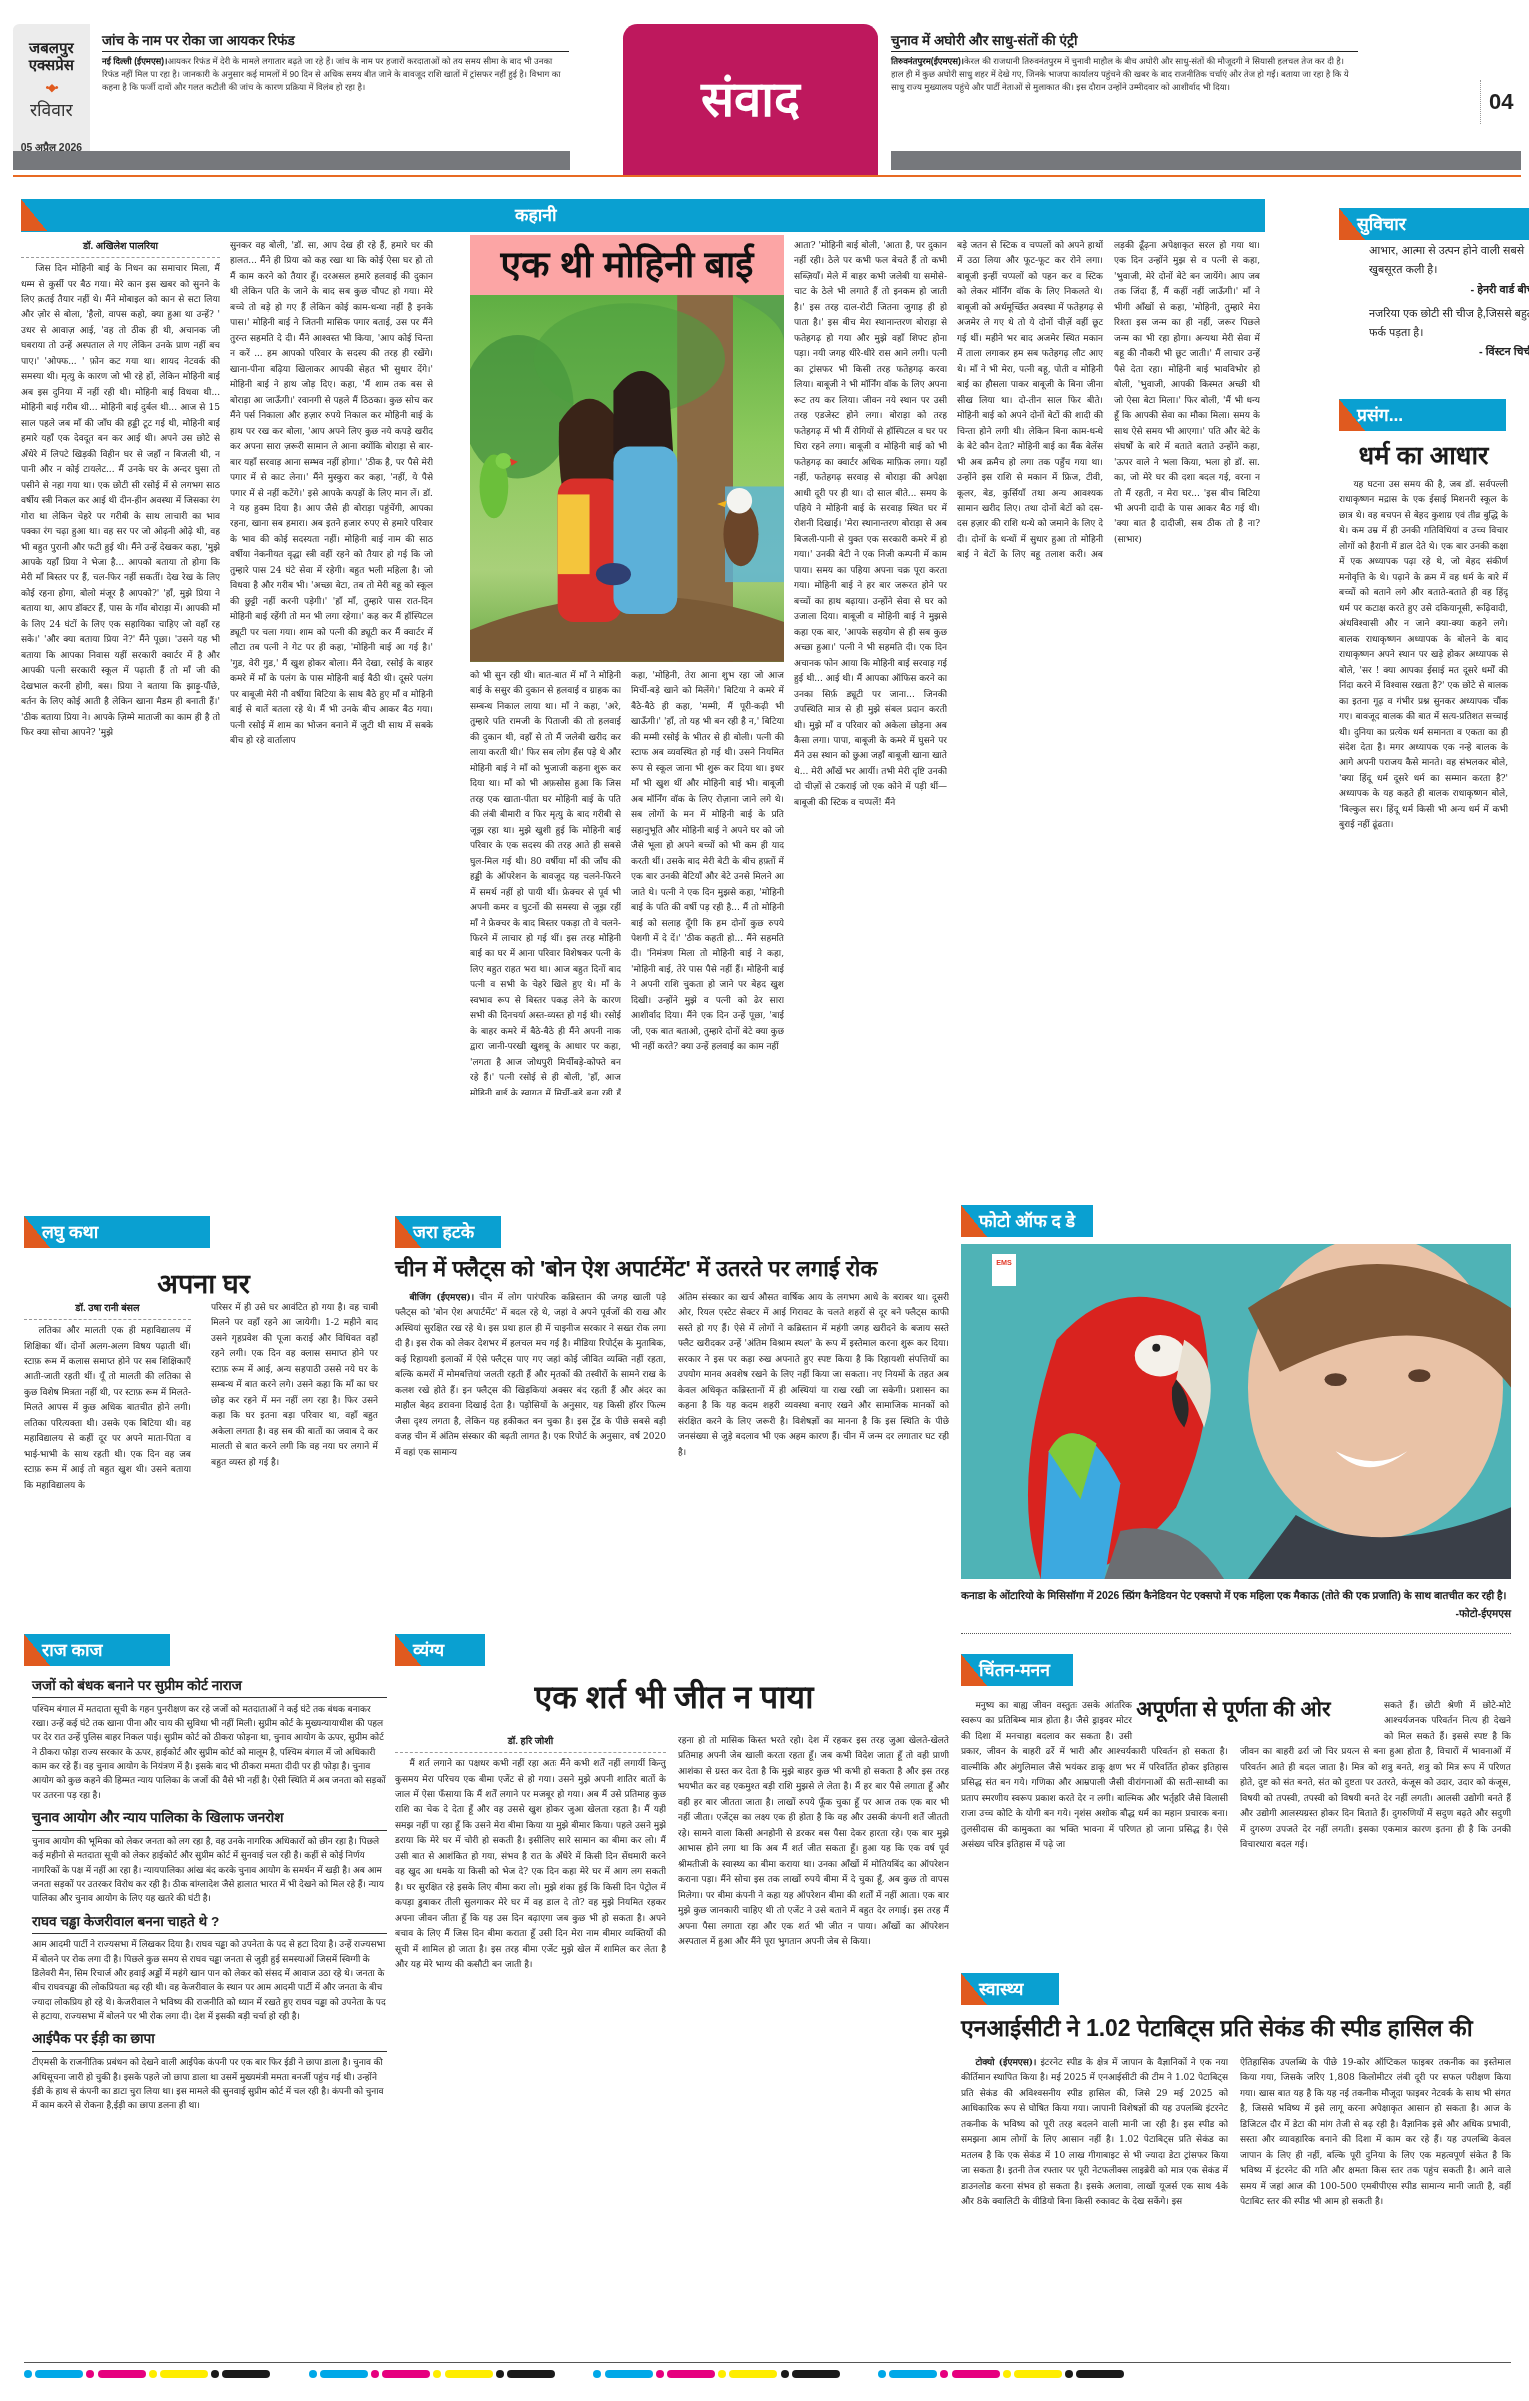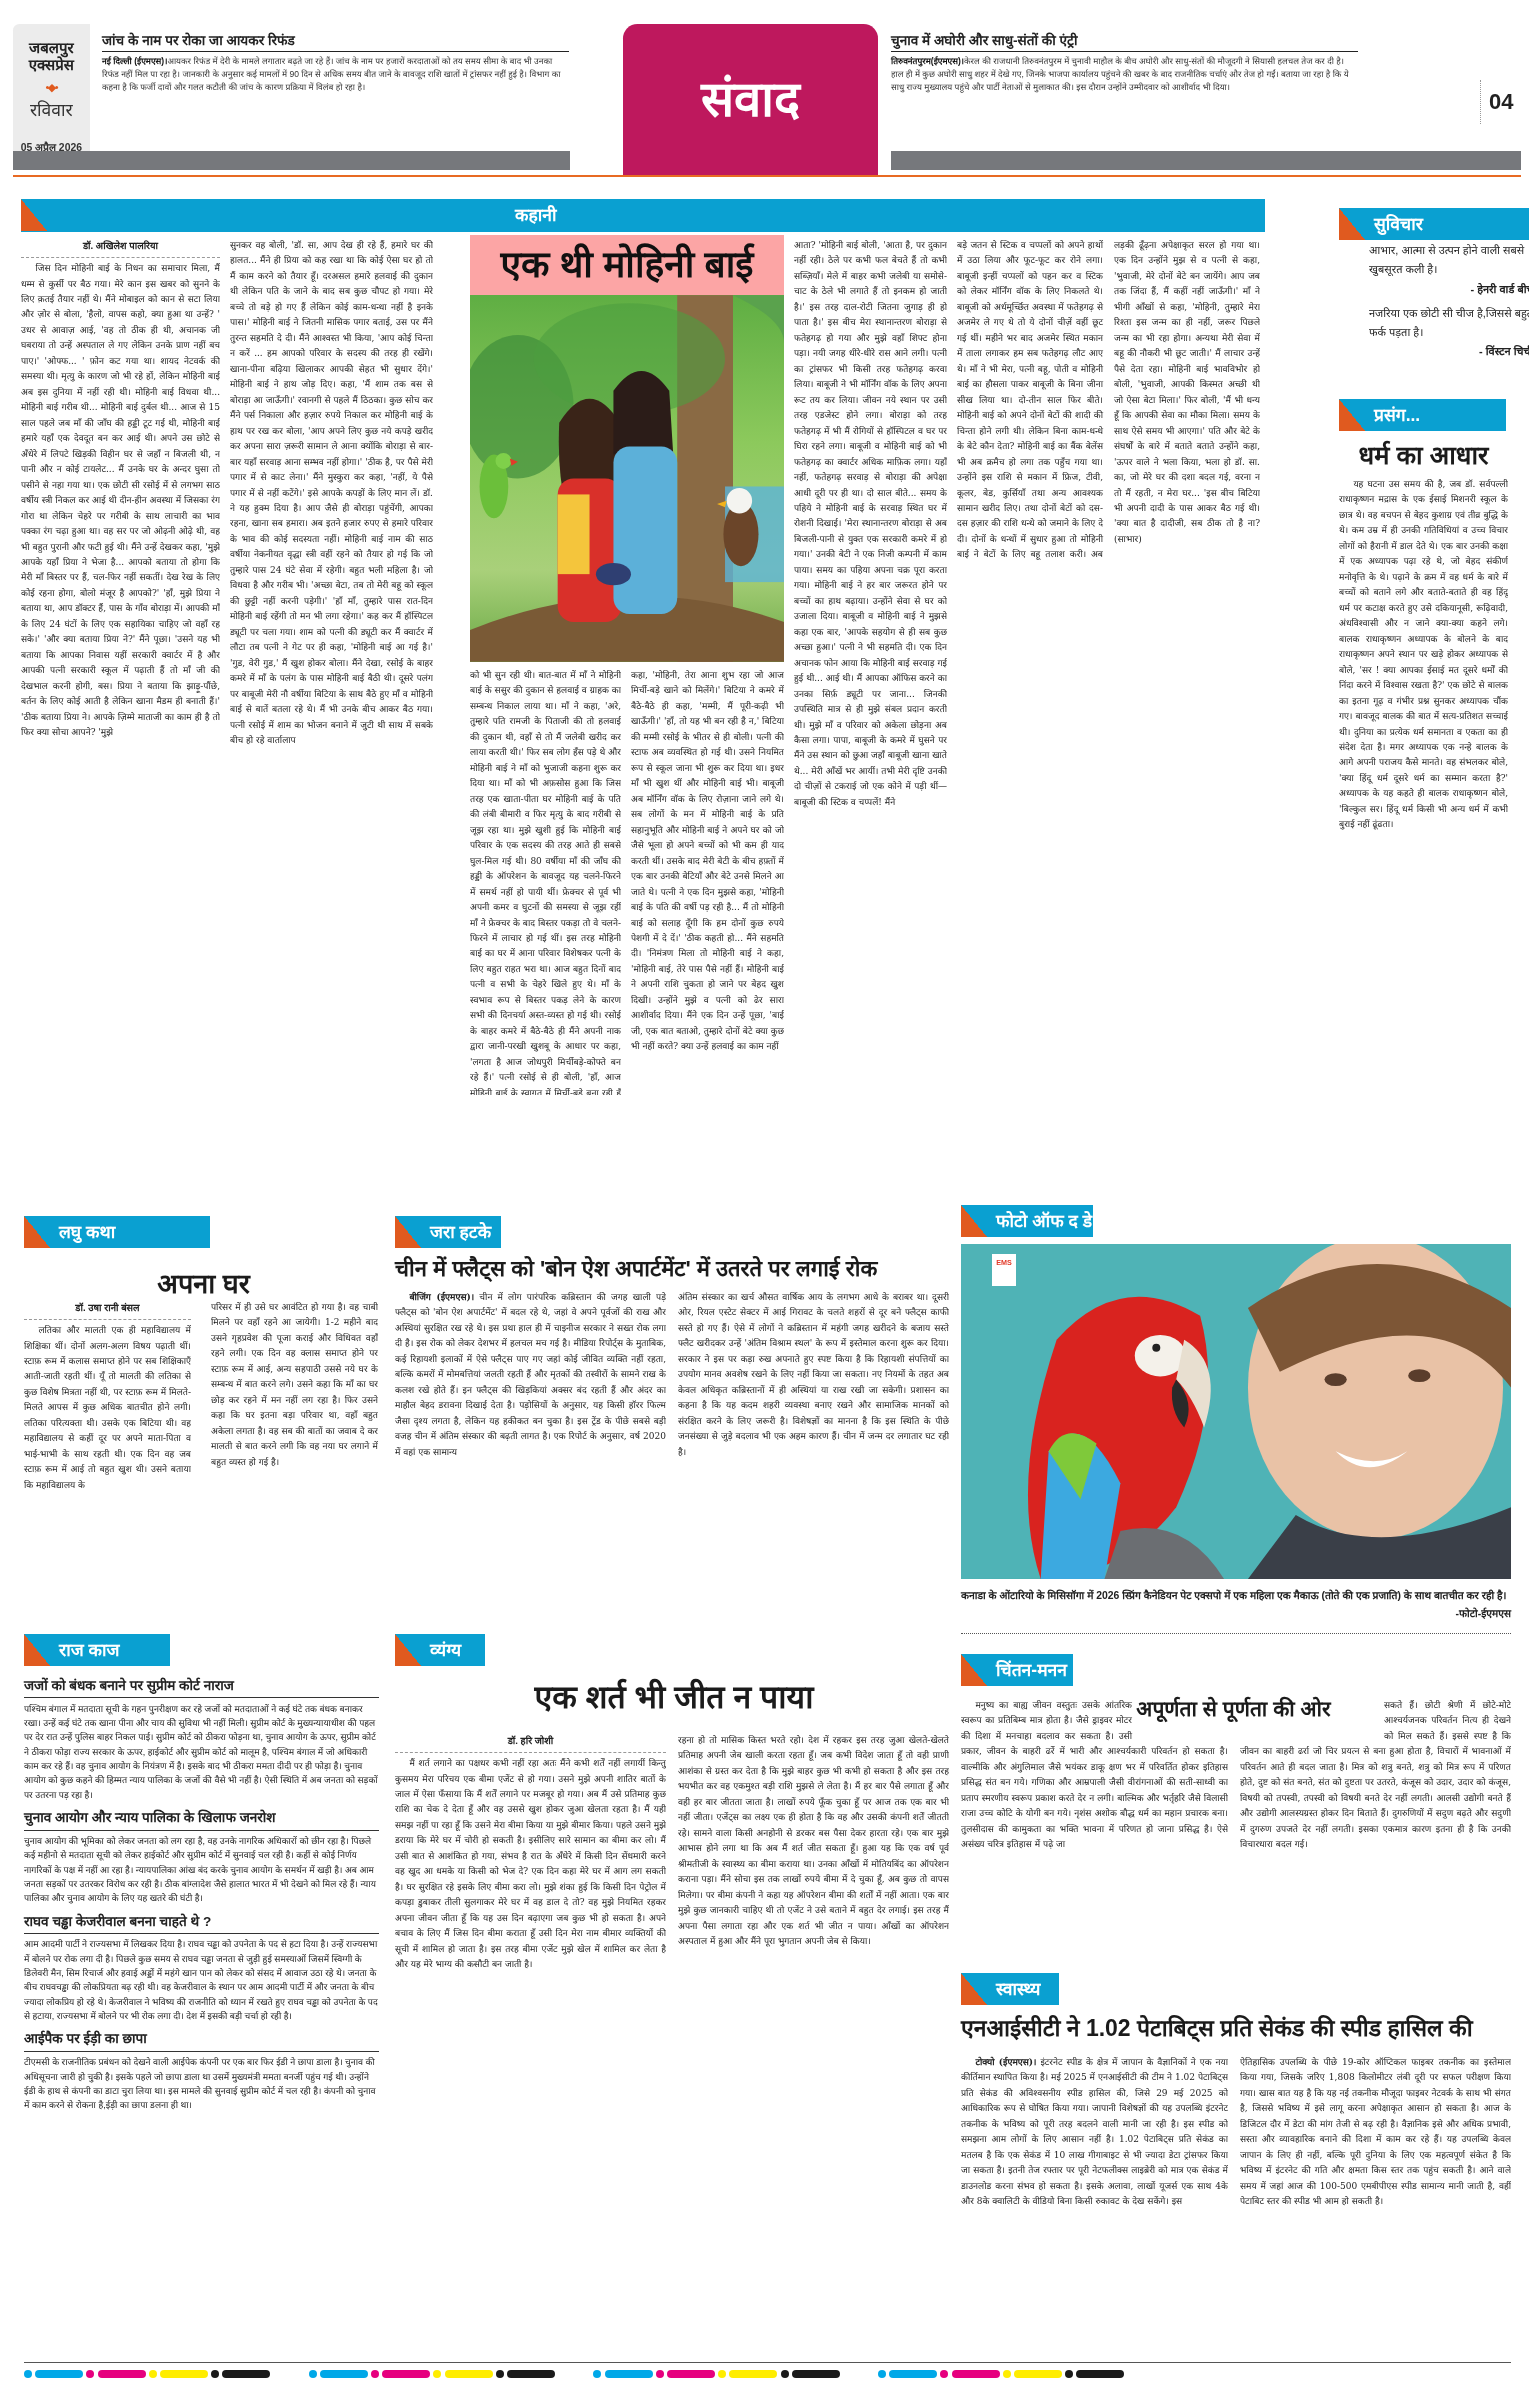--- a/index.html
+++ b/index.html
@@ -14,31 +14,31 @@
   .top-news { top: 30px; }
   .top-news h2 { font-size: 13.6px; font-weight: bold; border-bottom: 1.6px solid #222; padding-bottom: 1.6px; margin-bottom: 3.2px; }
   .top-news p { font-size: 8.5px; line-height: 1.55; color: #333; }
   .top-news p b { color: #111; }
   .grey-bar { height: 19px; background: #76787c; }
   .orange-rule { left: 12.8px; top: 175px; width: 1508px; height: 2.4px; background: #e86a23; }
   .samvad { left: 623px; top: 24px; width: 255px; height: 151px; background: #be185d; border-radius: 14.4px 14.4px 0 0; color: #fff; font-size: 49px; font-weight: bold; text-align: center; line-height: 151px; }
   .page-no { left: 1480px; top: 80px; font-size: 22px; font-weight: bold; border-left: 0.8px dotted #999; padding-left: 8px; height: 44px; line-height: 44px; }
 
   
-  .sec { height: 32px; background: #0aa0d1; color: #fff; font-weight: bold; font-size: 17.5px; line-height: 32px; padding-left: 35px; }
+  .sec { height: 32px; background: #0aa0d1; color: #fff; font-weight: bold; font-size: 17.5px; line-height: 32px; padding-left: 18px; }
   .sec::before { content: ""; position: absolute; left: 0; top: 0; width: 0; height: 0; border-bottom: 32px solid #e05a1f; border-right: 22px solid transparent; }
   .sec .wedge { position: absolute; left: 0; top: 0; width: 25.5px; height: 32px; background: linear-gradient(to top right, #e05a1f 50%, transparent 50%); }
   .sec-big { height: 33px; }
 
   .col { font-family: "DejaVu Serif", "Liberation Serif", serif; font-size: 9px; line-height: 1.72; text-align: justify; color: #222; }
   .col p { text-indent: 14.4px; }
   .byline { font-size: 9.6px; font-weight: bold; text-align: center; border-bottom: 0.8px dashed #999; padding-bottom: 2.4px; margin-bottom: 3.2px; font-family: "Liberation Sans", sans-serif; }
   .headline { font-weight: bold; color: #1b1b1b; font-family: "Liberation Sans", sans-serif; }
   .sub-hl { font-weight: bold; font-size: 13.6px; border-bottom: 1.6px solid #333; padding-bottom: 0.8px; margin: 4.8px 0 3.2px; font-family: "Liberation Sans", sans-serif; }
-  .sans-col { font-family: "Liberation Sans", sans-serif; font-size: 9px; line-height: 1.6; color: #222; }
+  .sans-col { font-family: "Liberation Sans", sans-serif; font-size: 9px; line-height: 1.6; color: #222; margin-left: 8px; }
 
   
   .story-title { left: 470px; top: 235px; width: 314px; height: 60px; background: #fca5a5; font-size: 37px; font-weight: bold; text-align: center; line-height: 60px; color: #111; }
   .illus { left: 470px; top: 295px; width: 314px; height: 367px; background: linear-gradient(180deg,#5fae43 0%, #8cc95c 40%, #a9d07a 75%, #6aa945 100%); overflow: hidden; }
   .photo { left: 966px; top: 1229px; width: 392px; height: 336px; background: linear-gradient(120deg, #5fbfc0 0%, #3fa6a8 40%, #6cc3c7 100%); overflow: hidden; }
   .caption { font-size: 10.4px; font-weight: bold; line-height: 1.7; color: #222; }
   .cmyk { height: 8px; display: flex; gap: 3.2px; align-items: center; }
   .cmyk span { display: inline-block; height: 8px; border-radius: 4px; }
   .quote { font-size: 11px; line-height: 1.75; color: #222; margin-left: 30px; }
   .quote .author { text-align: right; font-weight: bold; }

